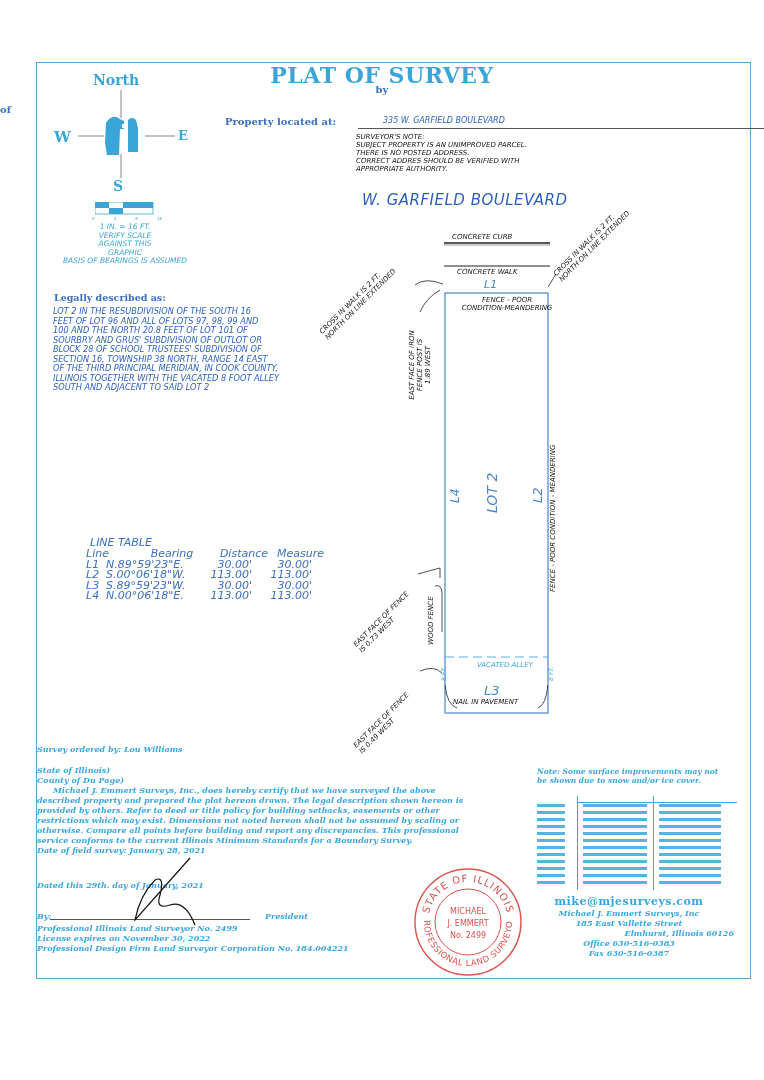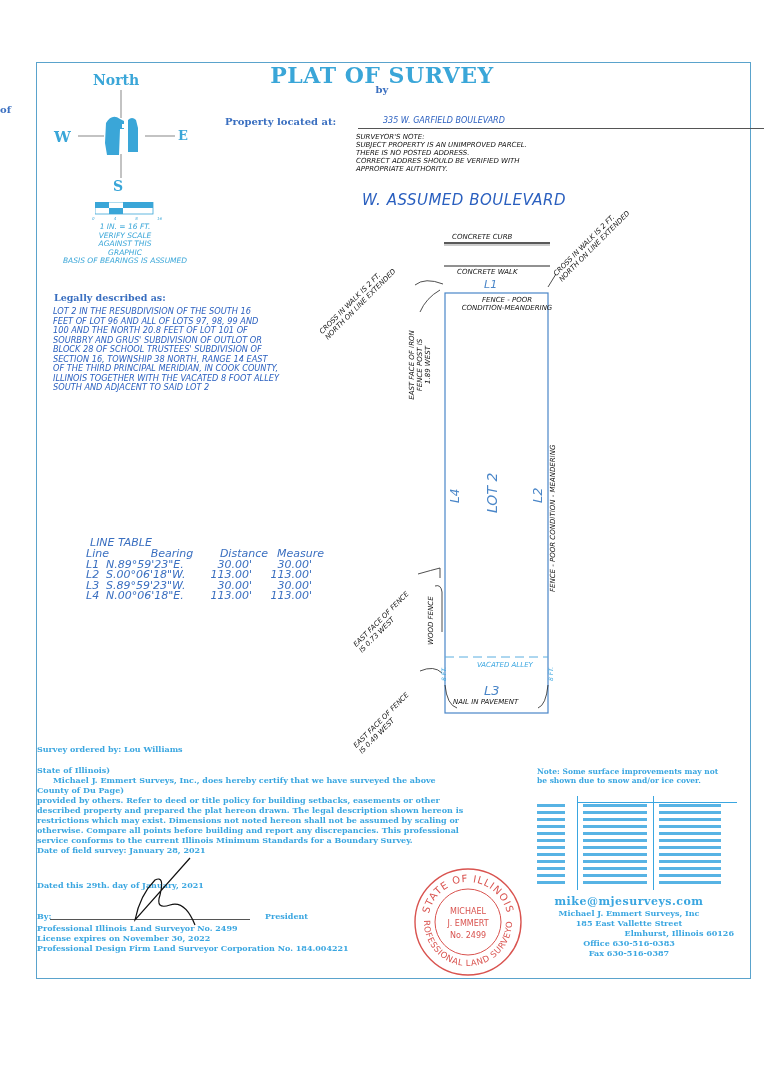--- a/index.html
+++ b/index.html
@@ -8,21 +8,21 @@
   .frame{position:absolute;left:36px;top:62px;width:715px;height:917px;border:1.5px solid #5aa3cc;box-sizing:border-box;}
   .title{left:0;width:764px;top:62px;text-align:center;font-family:"DejaVu Serif",serif;font-weight:bold;font-size:22px;color:#3aa6d8;letter-spacing:0.5px;}
   .by{left:0;width:764px;top:84px;text-align:center;font-family:"DejaVu Serif",serif;font-weight:bold;font-size:10px;color:#3a6fc0;}
   .of{left:0;width:764px;top:104px;text-align:left;font-family:"DejaVu Serif",serif;font-weight:bold;font-size:10px;color:#3a6fc0;}
   .serif-blue{font-family:"DejaVu Serif",serif;font-weight:bold;color:#3a6fc0;}
   .cad{font-family:"DejaVu Sans",sans-serif;font-style:italic;}
   .cadk{font-family:"DejaVu Sans",sans-serif;font-style:italic;color:#111;font-size:7px;line-height:8px;}
   .north{font-family:"DejaVu Serif",serif;font-weight:bold;color:#3aa6d8;}
   .legal{font-family:"DejaVu Sans",sans-serif;font-style:italic;color:#2a5fbf;font-size:8.2px;line-height:9.5px;}
   .linetab{font-family:"DejaVu Sans",sans-serif;font-style:italic;color:#3a6fc0;font-size:11px;line-height:10.5px;}
-  .cert{font-family:"DejaVu Serif",serif;font-weight:bold;color:#3aa6e0;font-size:8px;line-height:10px;}
+  .cert{font-family:"DejaVu Serif",serif;font-weight:bold;font-style:italic;color:#3aa6e0;font-size:8px;line-height:10px;}
   .stamp-text{font-family:"DejaVu Sans",sans-serif;fill:#d9534f;}
 </style>
 </head>
 <body>
 
 <div class="frame"></div>
 
 <div class="abs title">PLAT OF SURVEY</div>
 <div class="abs by">by</div>
 <div class="abs of">of</div>
@@ -32,21 +32,21 @@
 <div class="abs cad" style="left:383px;top:116px;font-size:8px;color:#2a5fbf;">335 W. GARFIELD BOULEVARD</div>
 
 <div class="abs cadk" style="left:356px;top:133px;">
   <div>SURVEYOR'S NOTE:</div>
   <div>SUBJECT PROPERTY IS AN UNIMPROVED PARCEL.</div>
   <div>THERE IS NO POSTED ADDRESS.</div>
   <div>CORRECT ADDRES SHOULD BE VERIFIED WITH</div>
   <div>APPROPRIATE AUTHORITY.</div>
 </div>
 
-<div class="abs cad" style="left:362px;top:191px;font-size:15px;color:#2a5fbf;letter-spacing:0.5px;">W. ASSUMED BOULEVARD</div>
+<div class="abs cad" style="left:362px;top:191px;font-size:15px;color:#2a5fbf;letter-spacing:0.5px;">W. GARFIELD BOULEVARD</div>
 
 <div class="abs" style="left:60px;top:68px;width:140px;height:140px;">
   <div class="abs north" style="left:33px;top:4px;font-size:14px;">North</div>
   <div class="abs north" style="left:-6px;top:60px;font-size:15px;">W</div>
   <div class="abs north" style="left:118px;top:60px;font-size:13px;">E</div>
   <div class="abs north" style="left:53px;top:110px;font-size:14px;">S</div>
   <svg class="abs" style="left:0;top:0;" width="140" height="140">
     <line x1="61" y1="22" x2="61" y2="50" stroke="#555" stroke-width="0.7"></line>
     <line x1="61" y1="86" x2="61" y2="110" stroke="#555" stroke-width="0.7"></line>
     <line x1="18" y1="68" x2="44" y2="68" stroke="#555" stroke-width="0.7"></line>
@@ -183,24 +183,24 @@
 <div class="abs cad" style="left:484px;top:683px;font-size:13px;color:#4a86c8;">L3</div>
 <div class="abs cad" style="left:453px;top:698px;font-size:7px;color:#111;">NAIL IN PAVEMENT</div>
 <div class="abs cadk" style="left:352px;top:744px;transform:rotate(-45deg);transform-origin:left top;">
   <div>EAST FACE OF FENCE</div>
   <div>IS 0.49 WEST</div>
 </div>
 
 <div class="abs cert" style="left:37px;top:744px;">Survey ordered by: Lou Williams</div>
 <div class="abs cert" style="left:37px;top:765px;">
   <div>State of Illinois)</div>
+  <div>County of Du Page)</div>
   <div style="padding-left:16px;">Michael J. Emmert Surveys, Inc., does hereby certify that we have surveyed the above</div>
-  <div>County of Du Page)</div>
+  <div>described property and prepared the plat hereon drawn.  The legal description shown hereon is</div>
   <div>provided by others.  Refer to deed or title policy for building setbacks, easements or other</div>
-  <div>described property and prepared the plat hereon drawn.  The legal description shown hereon is</div>
   <div>restrictions which may exist.  Dimensions not noted hereon shall not be assumed by scaling or</div>
   <div>otherwise.  Compare all points before building and report any discrepancies. This professional</div>
   <div>service conforms to the current Illinois Minimum Standards for a Boundary Survey.</div>
   <div>Date of field survey: January 28, 2021</div>
 </div>
 <div class="abs cert" style="left:37px;top:880px;">Dated this 29th. day of January, 2021</div>
 <div class="abs cert" style="left:37px;top:911px;">By:</div>
 <div class="abs" style="left:50px;top:919px;width:200px;border-top:1px solid #555;"></div>
 <div class="abs cert" style="left:265px;top:911px;">President</div>
 <div class="abs cert" style="left:37px;top:923px;">

